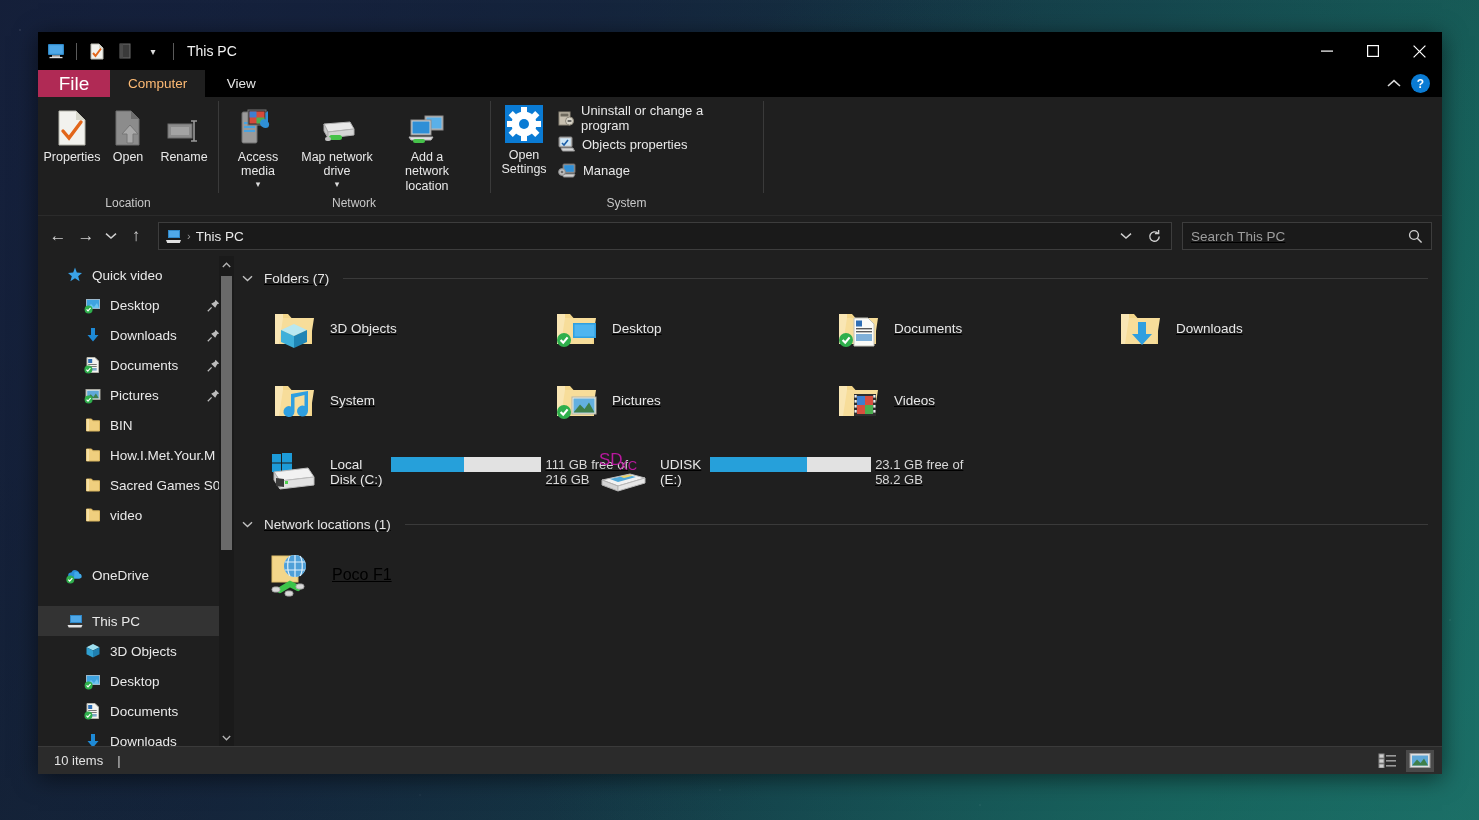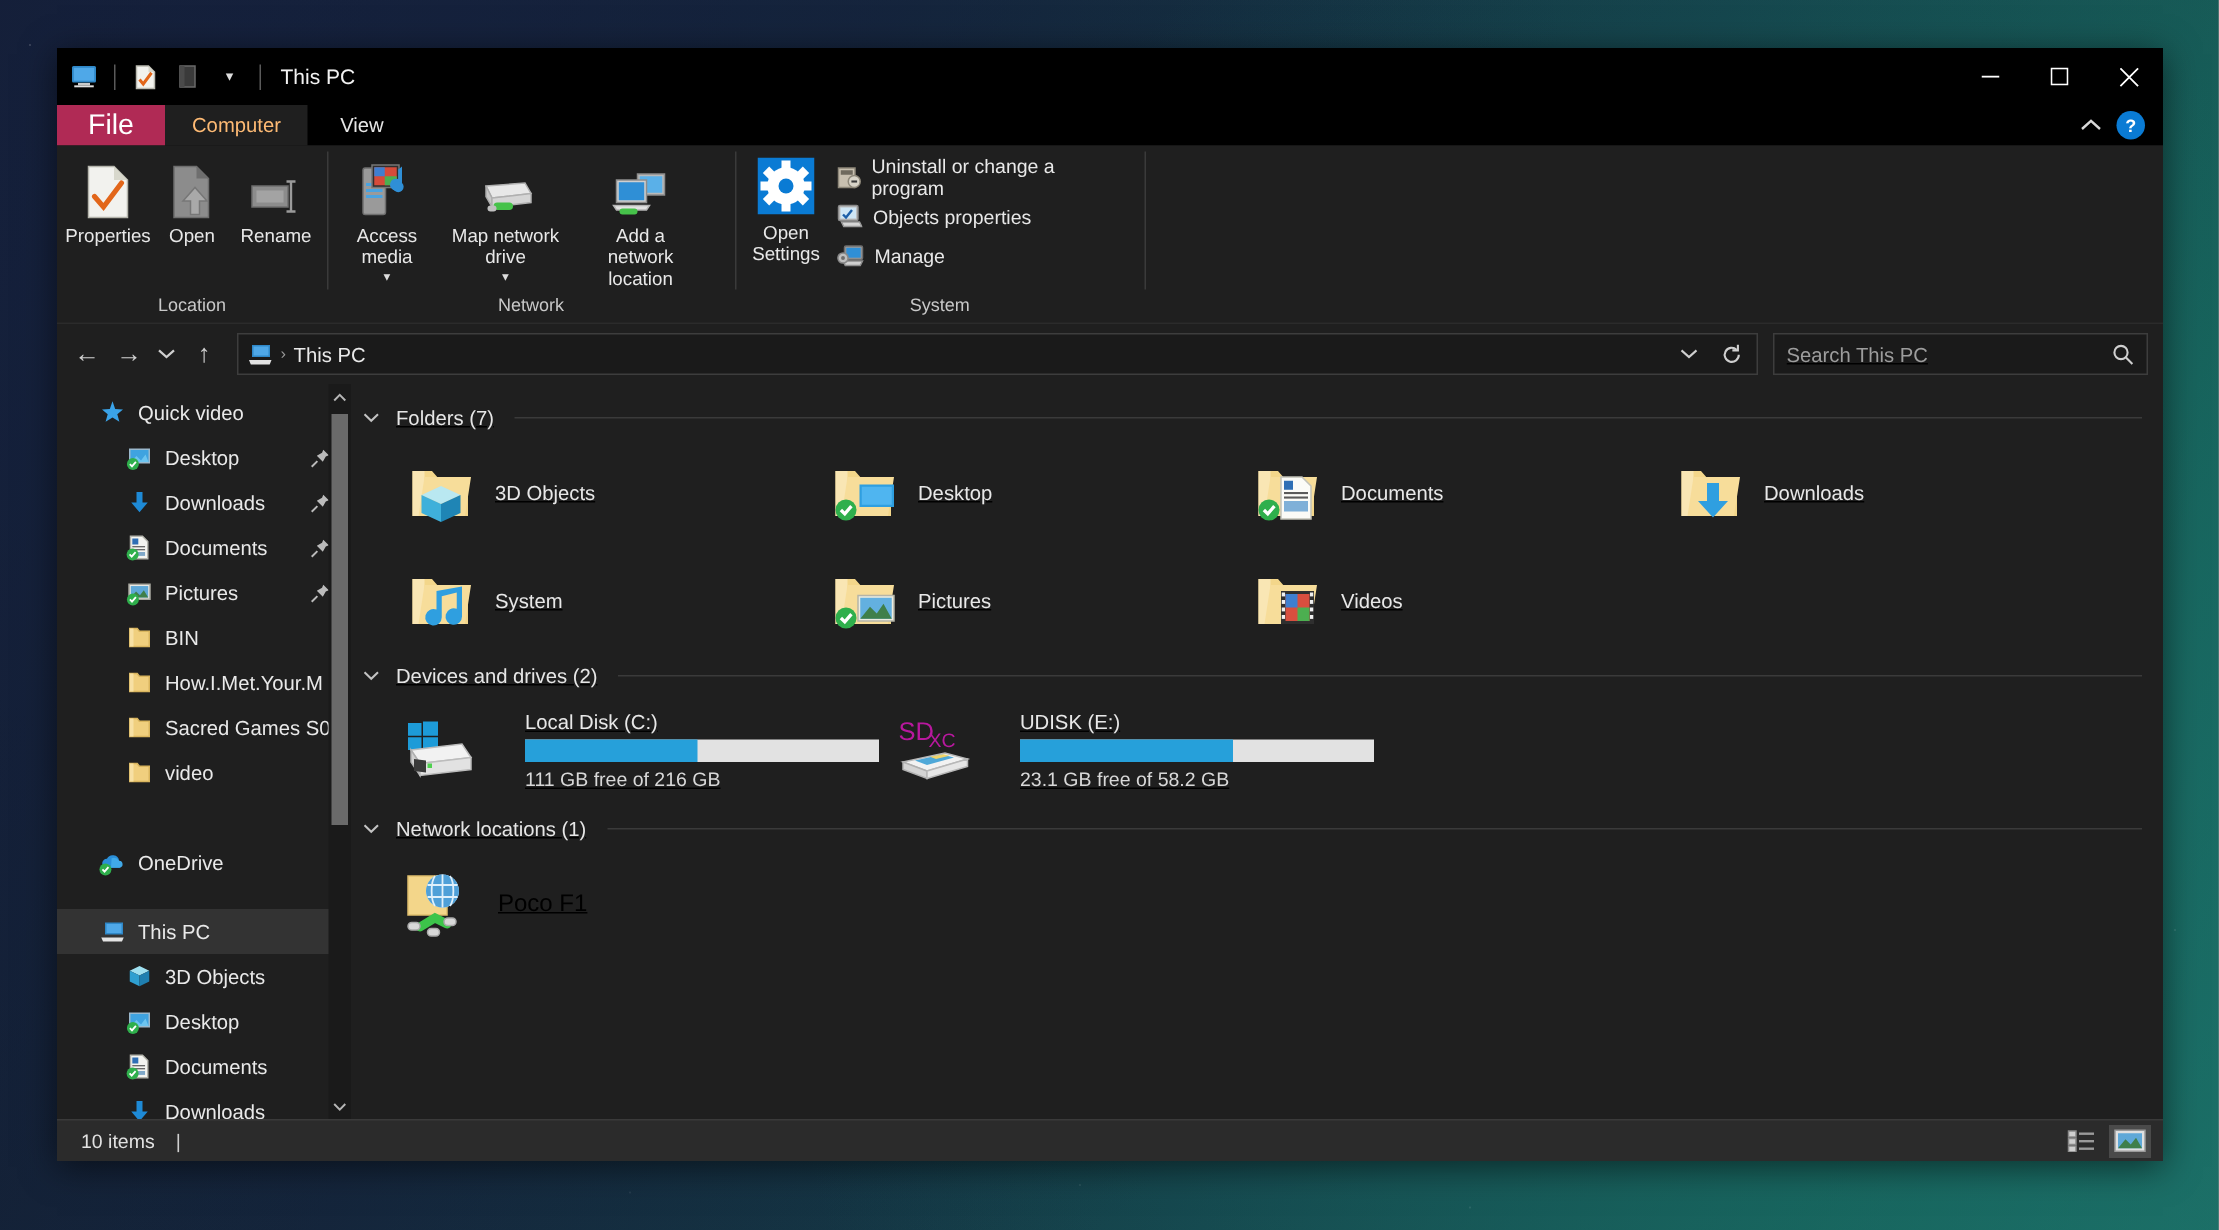--- a/index.html
+++ b/index.html
@@ -121,21 +121,21 @@
   .group-head { display:flex; align-items:center; gap:8px; height:24px; margin-bottom:2px; }
   .group-head .gchev { color:#c2c2c2; font-size:10px; width:14px; text-align:center; }
   .group-head .gtitle { color:#e6e6e6; font-size:13.5px; white-space:nowrap; }
   .group-head .gline { flex:1; height:1px; background:#3a3a3a; margin-left:6px; }
   .tiles { display:flex; flex-wrap:wrap; align-content:flex-start; }
   .tile { width:282px; height:72px; display:flex; align-items:center; gap:12px; padding-left:28px; }
   .tile .tname { color:#e8e8e8; font-size:13.5px; }
   .tile .ticon { width:48px; height:48px; position:relative; flex:0 0 48px; }
   .drive-tile { width:330px; height:72px; display:flex; align-items:center; gap:10px; padding-left:26px; }
   .drive-tile .dicon { width:52px; height:48px; position:relative; flex:0 0 52px; }
-  .drive-info { display:flex; flex-direction:column; gap:4px;margin-left:20px; }
+  .drive-info { display:flex; gap:4px; }
   .drive-info .dname { color:#e8e8e8; font-size:13.5px; }
   .bar-outer { width:236px; height:15px; background:#e2e2e2; }
   .bar-fill { height:100%; background:#26a0da; }
   .drive-info .dfree { color:#d8d8d8; font-size:13px; }
   .net-tile { width:280px; height:74px; display:flex; align-items:center; gap:12px; padding-left:26px; }
 
   
   .statusbar { height:28px; flex:0 0 28px; background:#2b2b2b; display:flex; align-items:center;
                padding:0 8px; border-top:1px solid #3a3a3a; }
   .status-text { color:#e2e2e2; font-size:13px; margin-left:8px; }
@@ -755,29 +755,20 @@
                   <rect x="39.3" y="24" width="2.2" height="2.6"></rect>
                 <rect x="39.3" y="29" width="2.2" height="2.6"></rect>
                   <rect x="39.3" y="34" width="2.2" height="2.6"></rect>
               </g>
             </svg>
           </span>
           <span class="tname">Videos</span>
         </div>
       </div>
 
-      <div class="group-head" style="margin-top:2px;">
-        <span class="gchev">
-          <svg width="11" height="7" viewBox="0 0 11 7">
-              <path d="M1 1.2 L5.5 5.5 L10 1.2" stroke="#c2c2c2" stroke-width="1.4" fill="none"></path>
-            </svg>
-        </span>
-        <span class="gtitle">Devices and drives (2)</span>
-        <span class="gline"></span>
-      </div>
 
       <div class="tiles">
 
         <div class="drive-tile">
           <span class="dicon">
             <svg width="52" height="48" viewBox="0 0 52 48">
               <g>
                 <rect x="4" y="6" width="9" height="8.5" fill="#1d9bd8"></rect>
                 <rect x="14" y="5" width="10" height="9.5" fill="#1d9bd8"></rect>
                 <rect x="4" y="15.5" width="9" height="8.5" fill="#1d9bd8"></rect>

